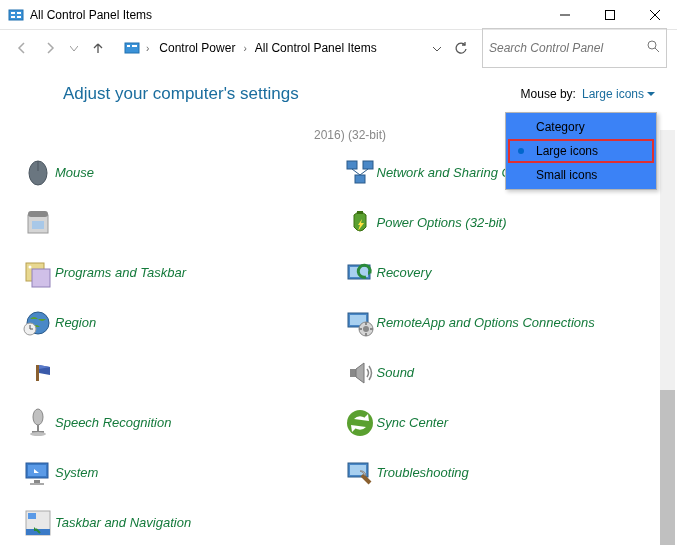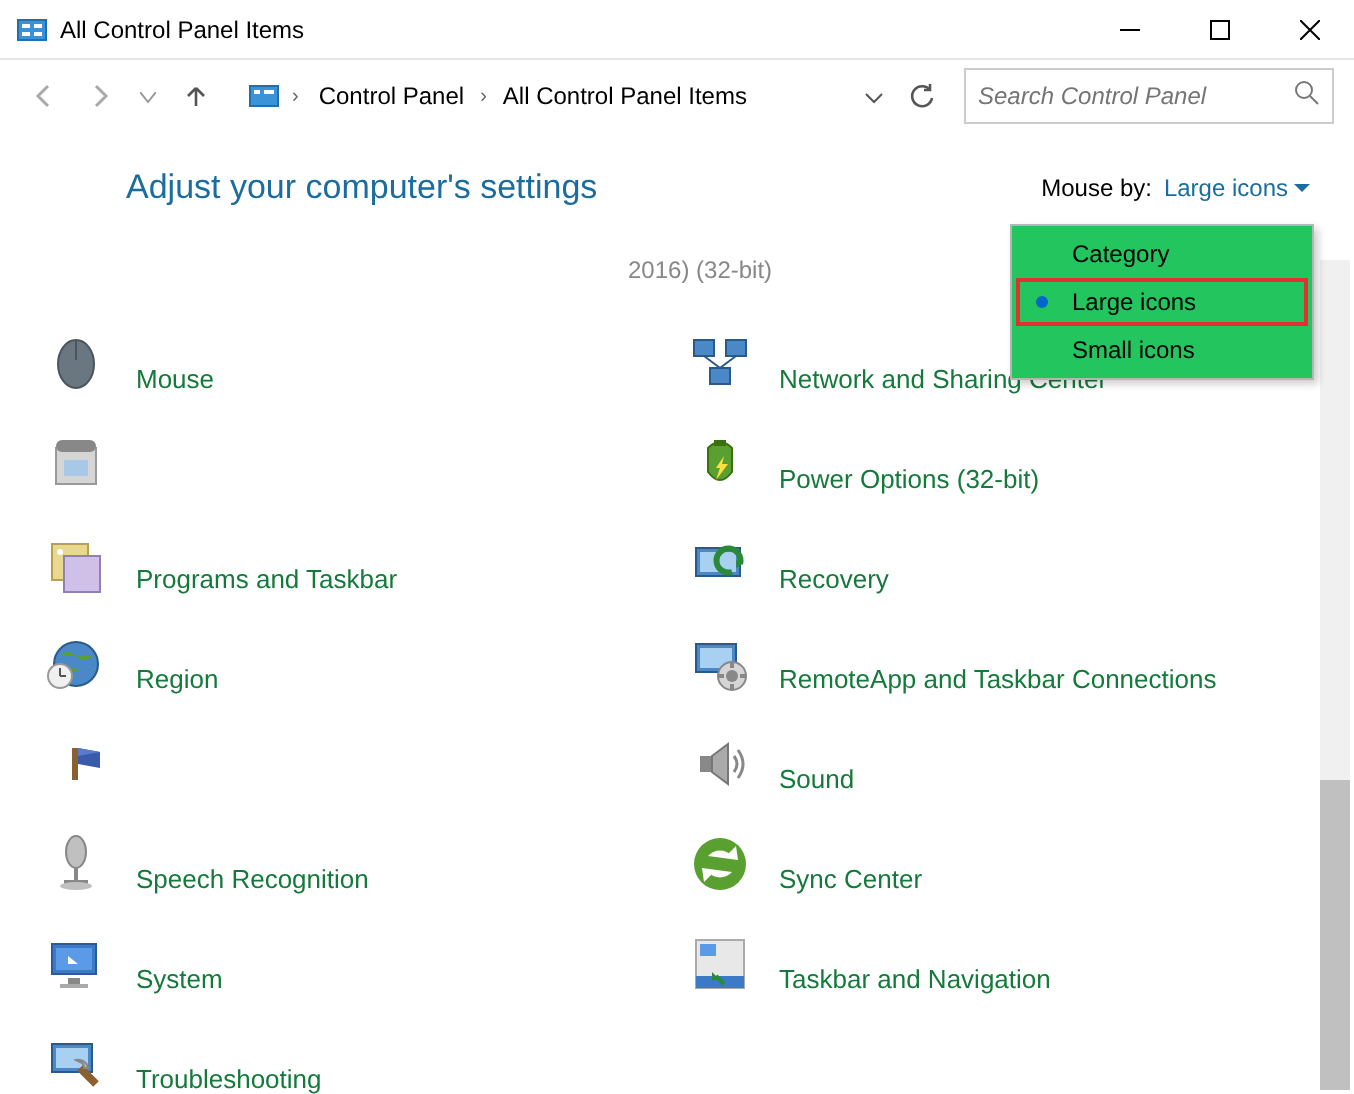--- a/index.html
+++ b/index.html
@@ -14,38 +14,38 @@
     
     .navbar { height: 36px; display: flex; align-items: center; padding: 0 10px; gap: 4px; }
     .nav-arrow { width: 24px; height: 24px; display: flex; align-items: center; justify-content: center; color: #888; }
     .nav-up { width: 24px; height: 24px; display: flex; align-items: center; justify-content: center; color: #555; }
     .address-icon { width: 16px; height: 16px; }
     .breadcrumb { display: flex; align-items: center; gap: 2px; flex: 1; min-width: 0; }
     .breadcrumb-item { padding: 3px 4px; color: #000; font-size: 12px; white-space: nowrap; }
     .breadcrumb-chevron { color: #666; font-size: 10px; padding: 0 2px; }
     .addr-dropdown { color: #555; padding: 0 4px; }
     .refresh-btn { width: 22px; display: flex; align-items: center; justify-content: center; color: #555; }
-    .search-box { width: 185px; height: 28px; border: 1px solid #ccc; display: flex; align-items: center; padding: 0 6px; margin-left: 6px; }
+    .search-box { width: 185px; height: 40px; border: 1px solid #ccc; display: flex; align-items: center; padding: 0 6px; margin-left: 6px; }
     .search-box input { border: none; outline: none; flex: 1; font-size: 12px; color: #666; font-style: italic; }
     .search-icon { color: #666; }
     
     .content { padding: 18px 22px 10px 22px; position: relative; height: calc(100% - 66px); overflow: hidden; }
     .header-row { display: flex; align-items: center; justify-content: space-between; margin-bottom: 8px; }
     .header-title { color: #1a6d9e; font-size: 17px; font-weight: 400; margin-left: 41px; }
     .view-by { display: flex; align-items: center; gap: 6px; font-size: 12px; color: #000; }
     .view-by-value { color: #1a6d9e; display: flex; align-items: center; gap: 3px; cursor: default; }
     
     .truncated-row { color: #888; font-size: 12px; margin-left: 292px; margin-top: 24px; margin-bottom: 6px; }
     
     .items-grid { display: grid; grid-template-columns: 1fr 1fr; column-gap: 10px; row-gap: 0; }
-    .cp-item { display: flex; align-items: flex-end; height: 50px; gap: 14px; cursor: default; }
+    .cp-item { display: flex; align-items: center; height: 50px; gap: 1px; cursor: default; font-style: italic; }
     .cp-icon { width: 32px; height: 32px; flex-shrink: 0; display: flex; align-items: center; justify-content: center; }
     .cp-label { color: #147a3b; font-size: 13px; line-height: 1.25; }
     
-    .dropdown-menu { position: absolute; top: 112px; right: 20px; width: 152px; background: #22c55e; border: 1px solid #b5b5b5; box-shadow: 2px 2px 4px rgba(0,0,0,0.2); z-index: 10; padding: 2px; }
+    .dropdown-menu { position: absolute; top: 112px; right: 20px; width: 152px; background: #3b82f6; border: 1px solid #b5b5b5; box-shadow: 2px 2px 4px rgba(0,0,0,0.2); z-index: 10; padding: 2px; }
     .dropdown-item { padding: 5px 8px 5px 28px; font-size: 12px; color: #000; cursor: default; position: relative; }
     .dropdown-item.highlighted { border: 2px solid #e03030; padding: 3px 6px 3px 26px; }
     .dropdown-bullet { position: absolute; left: 10px; top: 50%; transform: translateY(-50%); width: 6px; height: 6px; background: #0066cc; border-radius: 50%; }
     .dropdown-item.highlighted .dropdown-bullet { left: 8px; }
     
     .scrollbar { position: absolute; right: 2px; top: 130px; width: 15px; bottom: 2px; background: #f0f0f0; }
     .scrollbar-thumb { position: absolute; left: 0; right: 0; top: 260px; bottom: 0; background: #c0c0c0; }
   </style>
 </head>
 <body>
@@ -103,21 +103,21 @@
   <div style="width:6px"></div>
   <span class="address-icon">
     <svg viewBox="0 0 16 16">
         <rect x="1" y="3" width="14" height="10" fill="#3a92d8" stroke="#2070b0"></rect>
         <rect x="3" y="5" width="3" height="2" fill="#fff"></rect>
         <rect x="8" y="5" width="5" height="2" fill="#fff"></rect>
       </svg>
   </span>
   <span class="breadcrumb-chevron">›</span>
   <div class="breadcrumb">
-    <span class="breadcrumb-item">Control Panel</span>
+    <span class="breadcrumb-item">Control Power</span>
     <span class="breadcrumb-chevron">›</span>
     <span class="breadcrumb-item">All Control Panel Items</span>
   </div>
   <div class="addr-dropdown"><svg width="10" height="6" viewBox="0 0 10 6">
         <path d="M1 1 L5 5 L9 1" fill="none" stroke="#555"></path>
       </svg></div>
   <div class="refresh-btn">
       <svg width="14" height="14" viewBox="0 0 14 14">
         <path d="M11 4 A5 5 0 1 0 12 8" fill="none" stroke="#555" stroke-width="1.3"></path>
         <path d="M11 1 L11 4 L8 4" fill="none" stroke="#555" stroke-width="1.3"></path>
@@ -229,21 +229,21 @@
             <rect x="4" y="6" width="20" height="14" fill="#4a88c7" stroke="#2a5a8a"></rect>
             <rect x="6" y="8" width="16" height="10" fill="#a8d0f0"></rect>
             <circle cx="22" cy="22" r="7" fill="#d5d5d5" stroke="#888"></circle>
             <circle cx="22" cy="22" r="3" fill="#888"></circle>
             <rect x="21" y="15" width="2" height="3" fill="#888"></rect>
             <rect x="21" y="26" width="2" height="3" fill="#888"></rect>
             <rect x="15" y="21" width="3" height="2" fill="#888"></rect>
             <rect x="26" y="21" width="3" height="2" fill="#888"></rect>
           </svg>
         </span>
-        <span class="cp-label">RemoteApp and Taskbar Connections</span>
+        <span class="cp-label">RemoteApp and Options Connections</span>
       </div>
       <div class="cp-item">
         <span class="cp-icon">
           <svg width="32" height="32" viewBox="0 0 32 32">
             <rect x="14" y="8" width="3" height="16" fill="#8a6030"></rect>
             <path d="M17 8 L28 10 L28 18 L17 16 Z" fill="#3a5aaa"></path>
             <path d="M17 8 L28 10 L17 12 Z" fill="#5a7aca"></path>
           </svg>
         </span>
       </div>
@@ -287,40 +287,40 @@
             <path d="M12 12 L17 16 L12 16 Z" fill="#fff"></path>
             <rect x="12" y="23" width="6" height="3" fill="#888"></rect>
             <rect x="8" y="26" width="14" height="2" fill="#aaa"></rect>
           </svg>
         </span>
         <span class="cp-label">System</span>
       </div>
       <div class="cp-item">
         <span class="cp-icon">
           <svg width="32" height="32" viewBox="0 0 32 32">
+            <rect x="4" y="6" width="20" height="14" fill="#4a88c7" stroke="#2a5a8a"></rect>
+            <rect x="6" y="8" width="16" height="10" fill="#a8d0f0"></rect>
+            <path d="M18 18 L26 26" stroke="#8a6030" stroke-width="4"></path>
+            <path d="M16 14 A5 5 0 0 1 22 18 L20 18 A3 3 0 0 0 18 15 Z" fill="#c0c0c0" stroke="#888"></path>
+          </svg>
+        </span>
+        <span class="cp-label">Troubleshooting</span>
+      </div>
+      <div class="cp-item">
+        <span class="cp-icon">
+          <svg width="32" height="32" viewBox="0 0 32 32">
             <rect x="4" y="4" width="24" height="24" fill="#e8e8e8" stroke="#aaa"></rect>
             <rect x="4" y="22" width="24" height="6" fill="#3a7ac7"></rect>
             <rect x="6" y="6" width="8" height="6" fill="#5a9ae7"></rect>
             <path d="M12 20 L16 24 L12 24 Z" fill="#2a8a3a"></path>
             <path d="M14 22 L18 26" stroke="#2a8a3a" stroke-width="2"></path>
           </svg>
         </span>
         <span class="cp-label">Taskbar and Navigation</span>
       </div>
-      <div class="cp-item">
-        <span class="cp-icon">
-          <svg width="32" height="32" viewBox="0 0 32 32">
-            <rect x="4" y="6" width="20" height="14" fill="#4a88c7" stroke="#2a5a8a"></rect>
-            <rect x="6" y="8" width="16" height="10" fill="#a8d0f0"></rect>
-            <path d="M18 18 L26 26" stroke="#8a6030" stroke-width="4"></path>
-            <path d="M16 14 A5 5 0 0 1 22 18 L20 18 A3 3 0 0 0 18 15 Z" fill="#c0c0c0" stroke="#888"></path>
-          </svg>
-        </span>
-        <span class="cp-label">Troubleshooting</span>
-      </div>
     </div>
 </div>
 
 <div class="dropdown-menu">
   <div class="dropdown-item"><span>Category</span></div>
   <div class="dropdown-item highlighted"><span class="dropdown-bullet"></span><span>Large icons</span></div>
   <div class="dropdown-item"><span>Small icons</span></div>
 </div>
 
 <div class="scrollbar">

